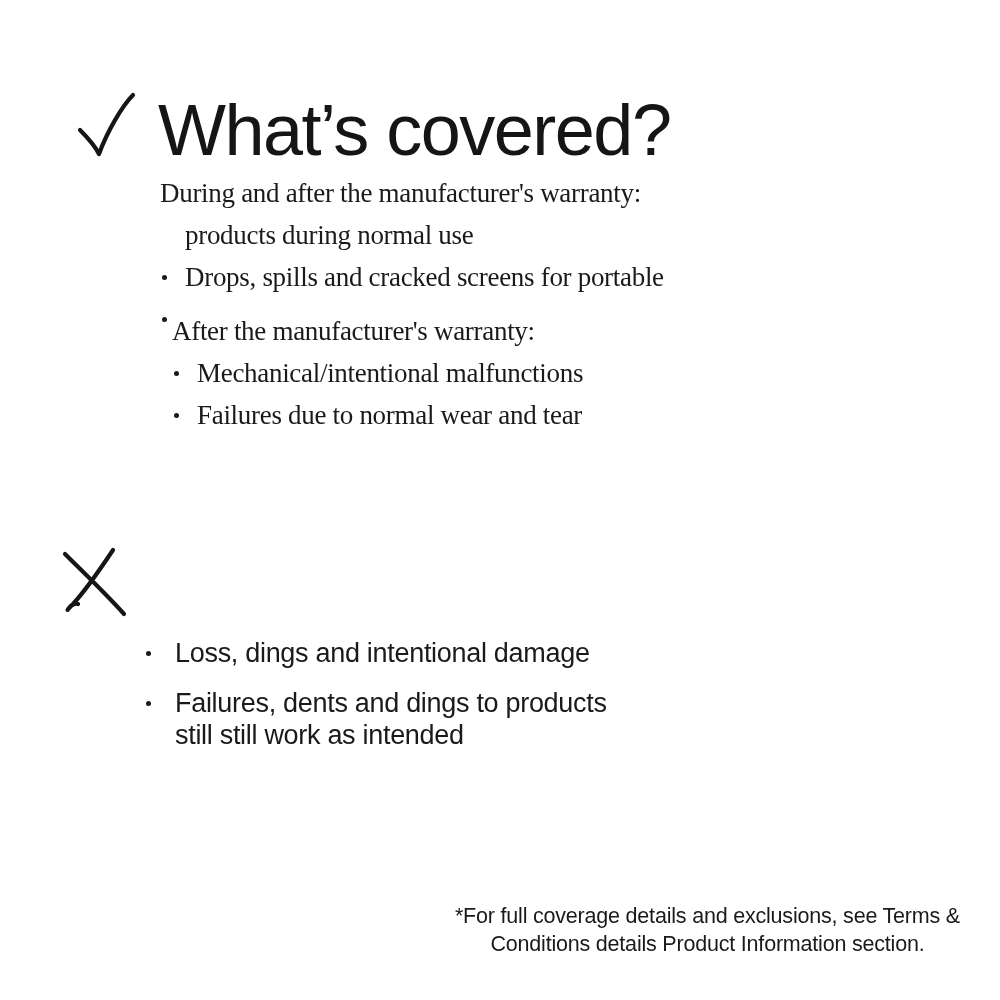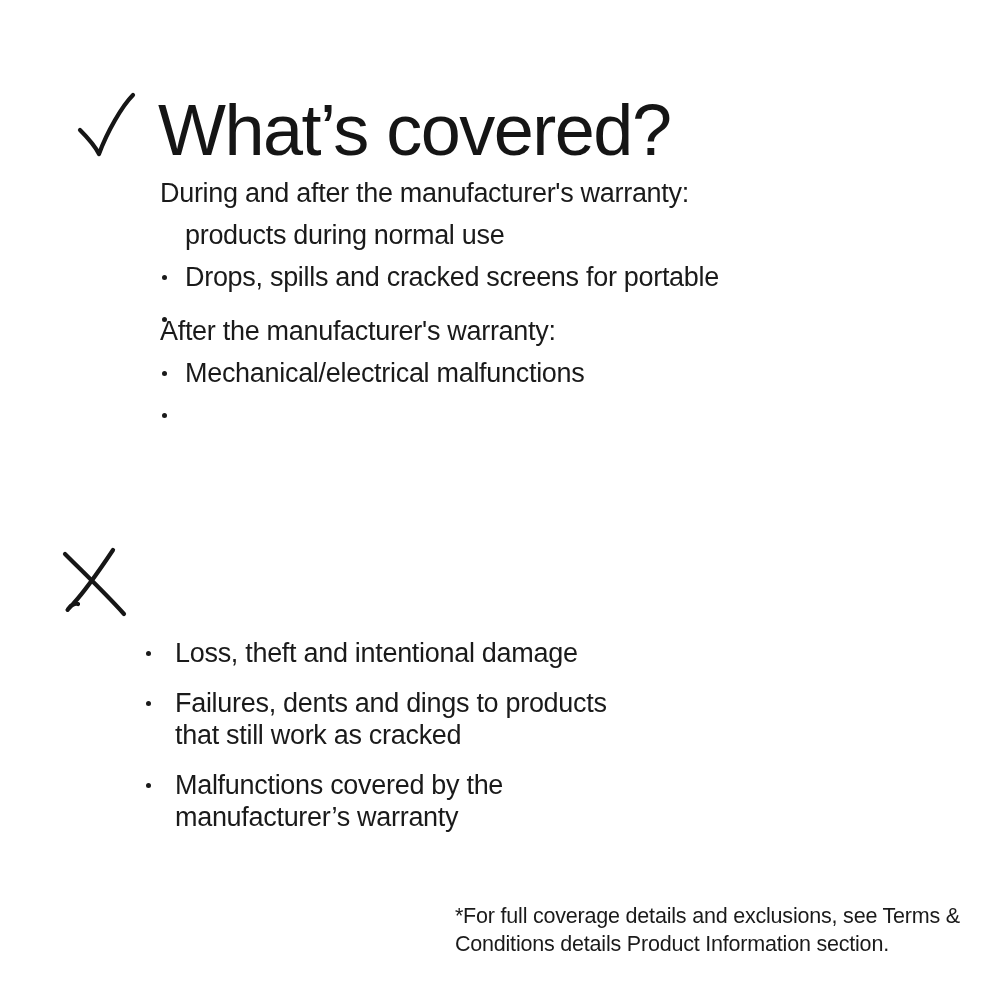--- a/index.html
+++ b/index.html
@@ -31,23 +31,23 @@
     white-space: nowrap;
   }
   .sec1-body {
     position: absolute;
     left: 160px;
     top: 172px;
     width: 680px;
     font-size: 27px;
     letter-spacing: -0.3px;
   }
-  .sec1-body .row { line-height: 42px; position: relative; white-space: nowrap; }
+  .sec1-body .row { line-height: 42px; position: relative; white-space: nowrap; font-family: Liberation Serif, serif; }
   .sec1-body .row.bullet, .sec1-body .row.cont { padding-left: 25px; }
-  .group-2 { margin-top: 12px; }
+  .group-2 { margin-top: 12px; margin-left: 12px; }
   .dot {
     position: absolute;
     left: 2px;
     top: 19px;
     width: 5px;
     height: 5px;
     border-radius: 50%;
     background: #1a1a1a;
   }
   .sec2-body {
@@ -63,21 +63,21 @@
     padding-left: 29px;
     line-height: 32.5px;
     margin-bottom: 17px;
     white-space: nowrap;
   }
   .sec2-body .item .dot { left: 0; top: 14px; }
   .footnote {
     position: absolute;
     right: 40px;
     top: 902px;
-    text-align: left;
+    text-align: center;
     font-size: 21.5px;
     letter-spacing: -0.2px;
     line-height: 28px;
     color: #1a1a1a;
     white-space: nowrap;
   }
 </style>
 </head>
 <body>
 
@@ -106,49 +106,45 @@
         <span class="dot"></span>
       </div>
     </div>
 
     <div class="group-2">
       <div class="row">
         <span>After the manufacturer's warranty:</span>
       </div>
       <div class="row bullet">
         <span class="dot"></span>
-        <span>Mechanical/electrical malfunctions</span>
+        <span>Mechanical/intentional malfunctions</span>
       </div>
       <div class="row bullet">
         <span class="dot"></span>
+        <span>Failures due to normal wear and tear</span>
       </div>
     </div>
 
   </div>
 
   <svg class="icon-svg" style="left:58px; top:546px;" width="74" height="74" viewBox="0 0 74 74">
     <path d="M7 8 C 26 27, 48 48, 66 68"></path>
     <path d="M55 4 C 43 22, 27 45, 15 58 C 10 63, 8 66, 11 62 C 13 59, 17 57, 20 58"></path>
   </svg>
 
 
   <div class="sec2-body">
     <div class="item">
       <span class="dot"></span>
-      <div>Loss, theft and intentional damage</div>
+      <div>Loss, dings and intentional damage</div>
     </div>
     <div class="item">
       <span class="dot"></span>
       <div>Failures, dents and dings to products</div>
-      <div>that still work as cracked</div>
-    </div>
-    <div class="item">
-      <span class="dot"></span>
-      <div>Malfunctions covered by the</div>
-      <div>manufacturer’s warranty</div>
+      <div>still still work as intended</div>
     </div>
   </div>
 
   <div class="footnote">
     <div>*For full coverage details and exclusions, see Terms &amp;</div>
     <div>Conditions details Product Information section.</div>
   </div>
 
 </div>
 

